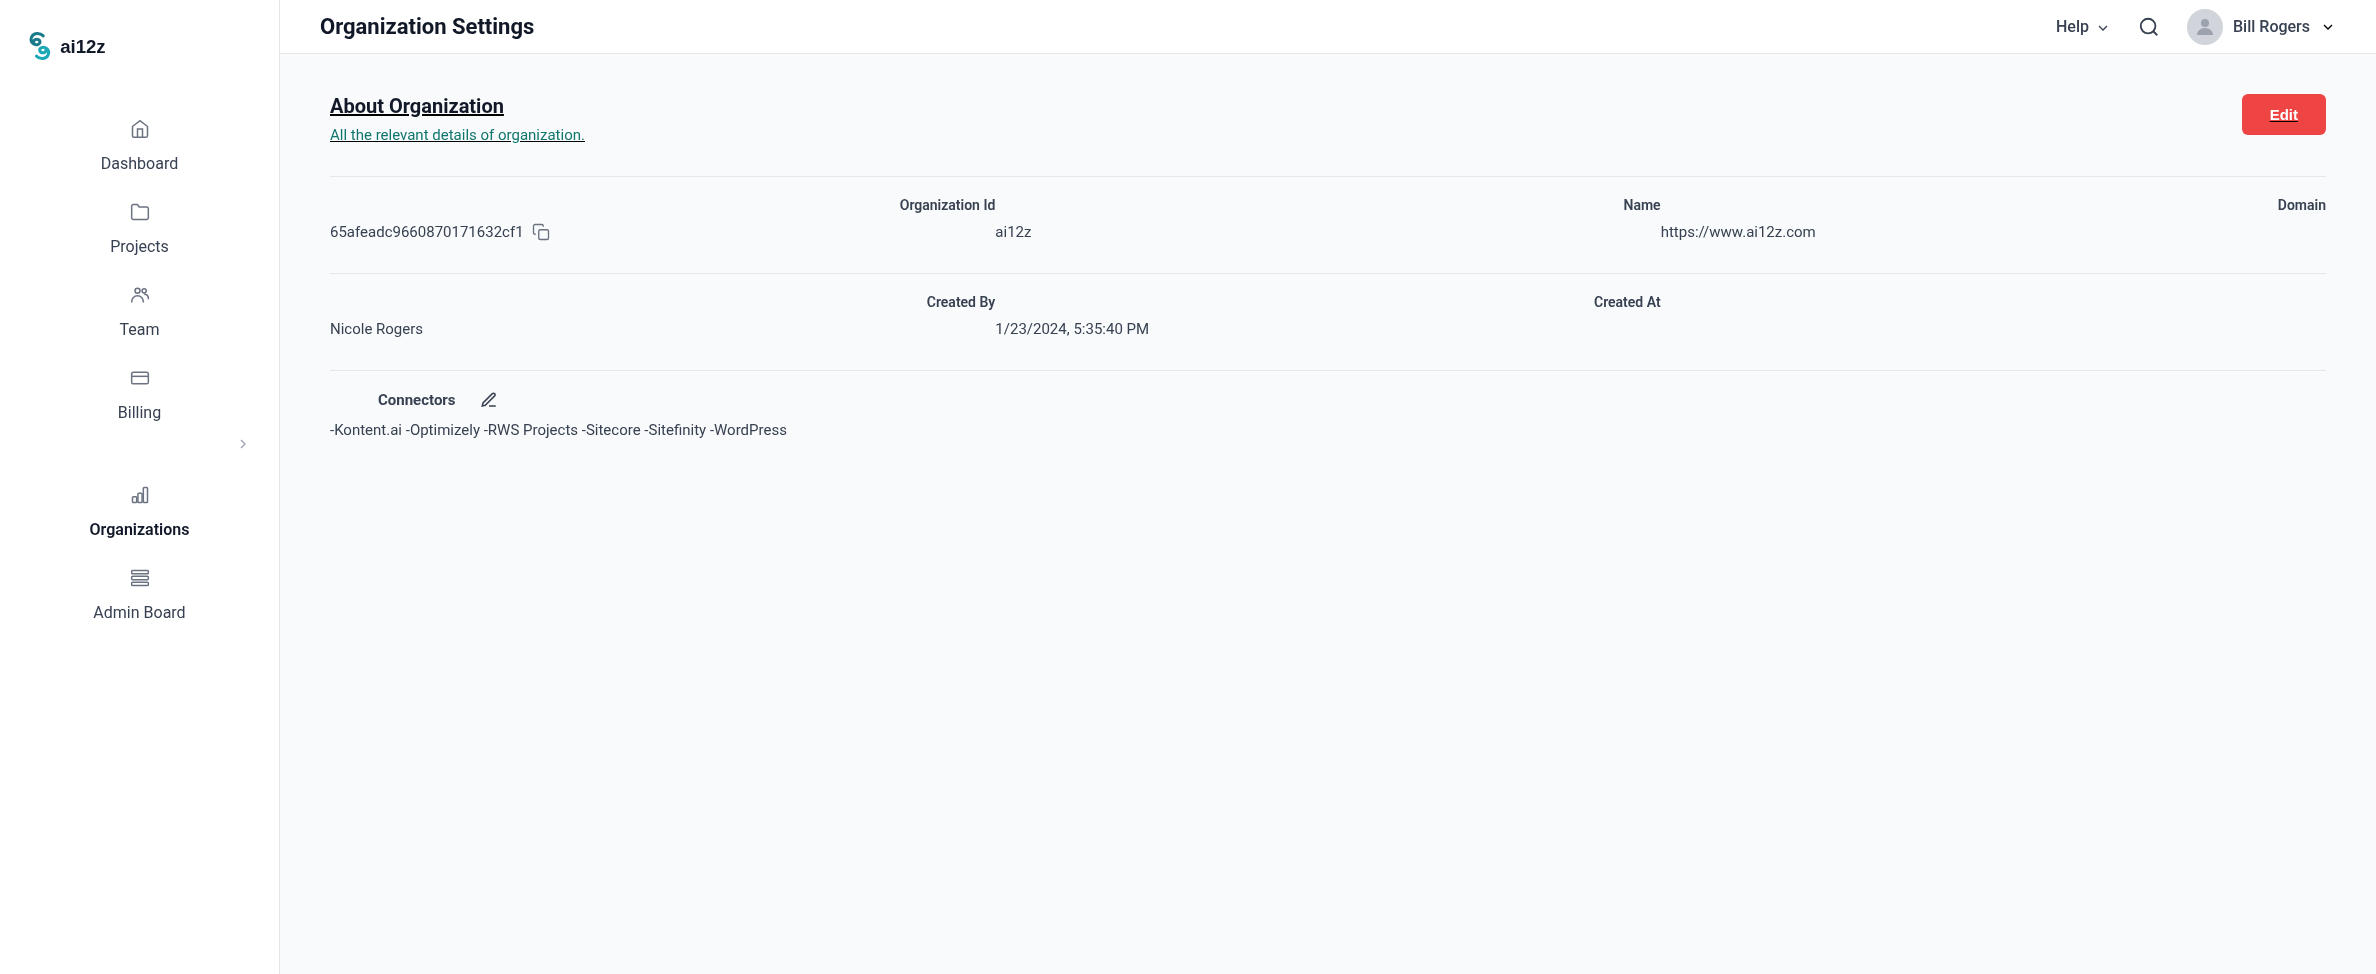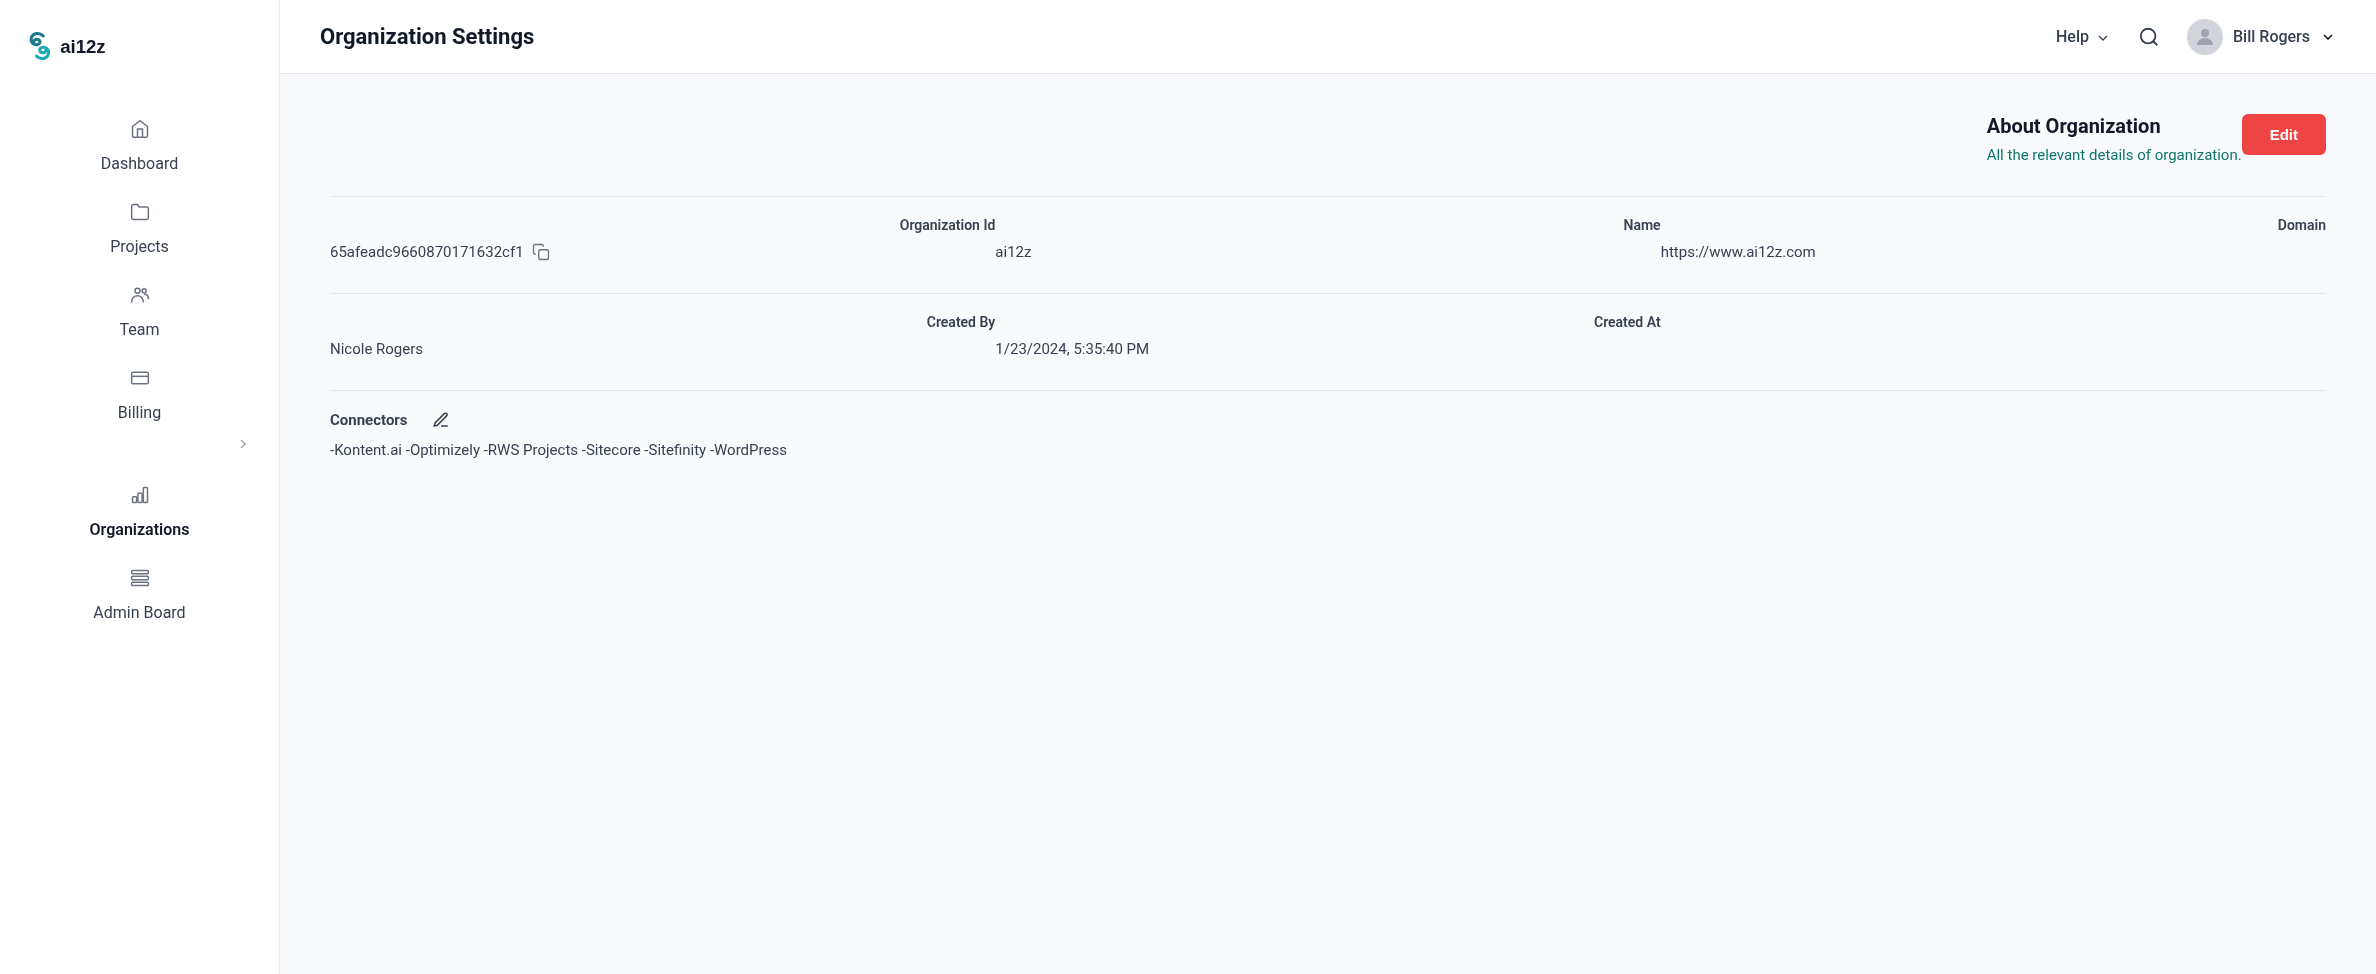--- a/index.html
+++ b/index.html
@@ -77,21 +77,21 @@
       display: flex;
       flex-direction: column;
       overflow: hidden;
     }
 
     
     .header {
       background: #fff;
       border-bottom: 1px solid #e5e7eb;
       padding: 0 40px;
-      height: 74px;
+      height: 54px;
       display: flex;
       align-items: center;
       gap: 20px;
     }
 
     .header-title {
       font-size: 22px;
       font-weight: 700;
       color: #111827;
       flex: 1;
@@ -151,22 +151,23 @@
     .content {
       flex: 1;
       overflow-y: auto;
       padding: 40px 50px;
       background: #f9fafb;
     }
 
     .about-header {
       display: flex;
       align-items: flex-start;
-      justify-content: flex-end;
+      justify-content: space-between;
       margin-bottom: 32px;
+      text-decoration: underline;
     }
 
     .about-title {
       font-size: 20px;
       font-weight: 700;
       color: #111827;
       margin-bottom: 8px;
     }
 
     .about-subtitle {
@@ -227,20 +228,21 @@
 
     .connectors-section {
       margin-top: 16px;
     }
 
     .connectors-header {
       display: flex;
       align-items: center;
       gap: 24px;
       margin-bottom: 12px;
+      margin-left: 48px;
     }
 
     .connectors-title {
       font-size: 15px;
       font-weight: 700;
       color: #374151;
     }
 
     .connectors-edit-icon {
       cursor: pointer;

